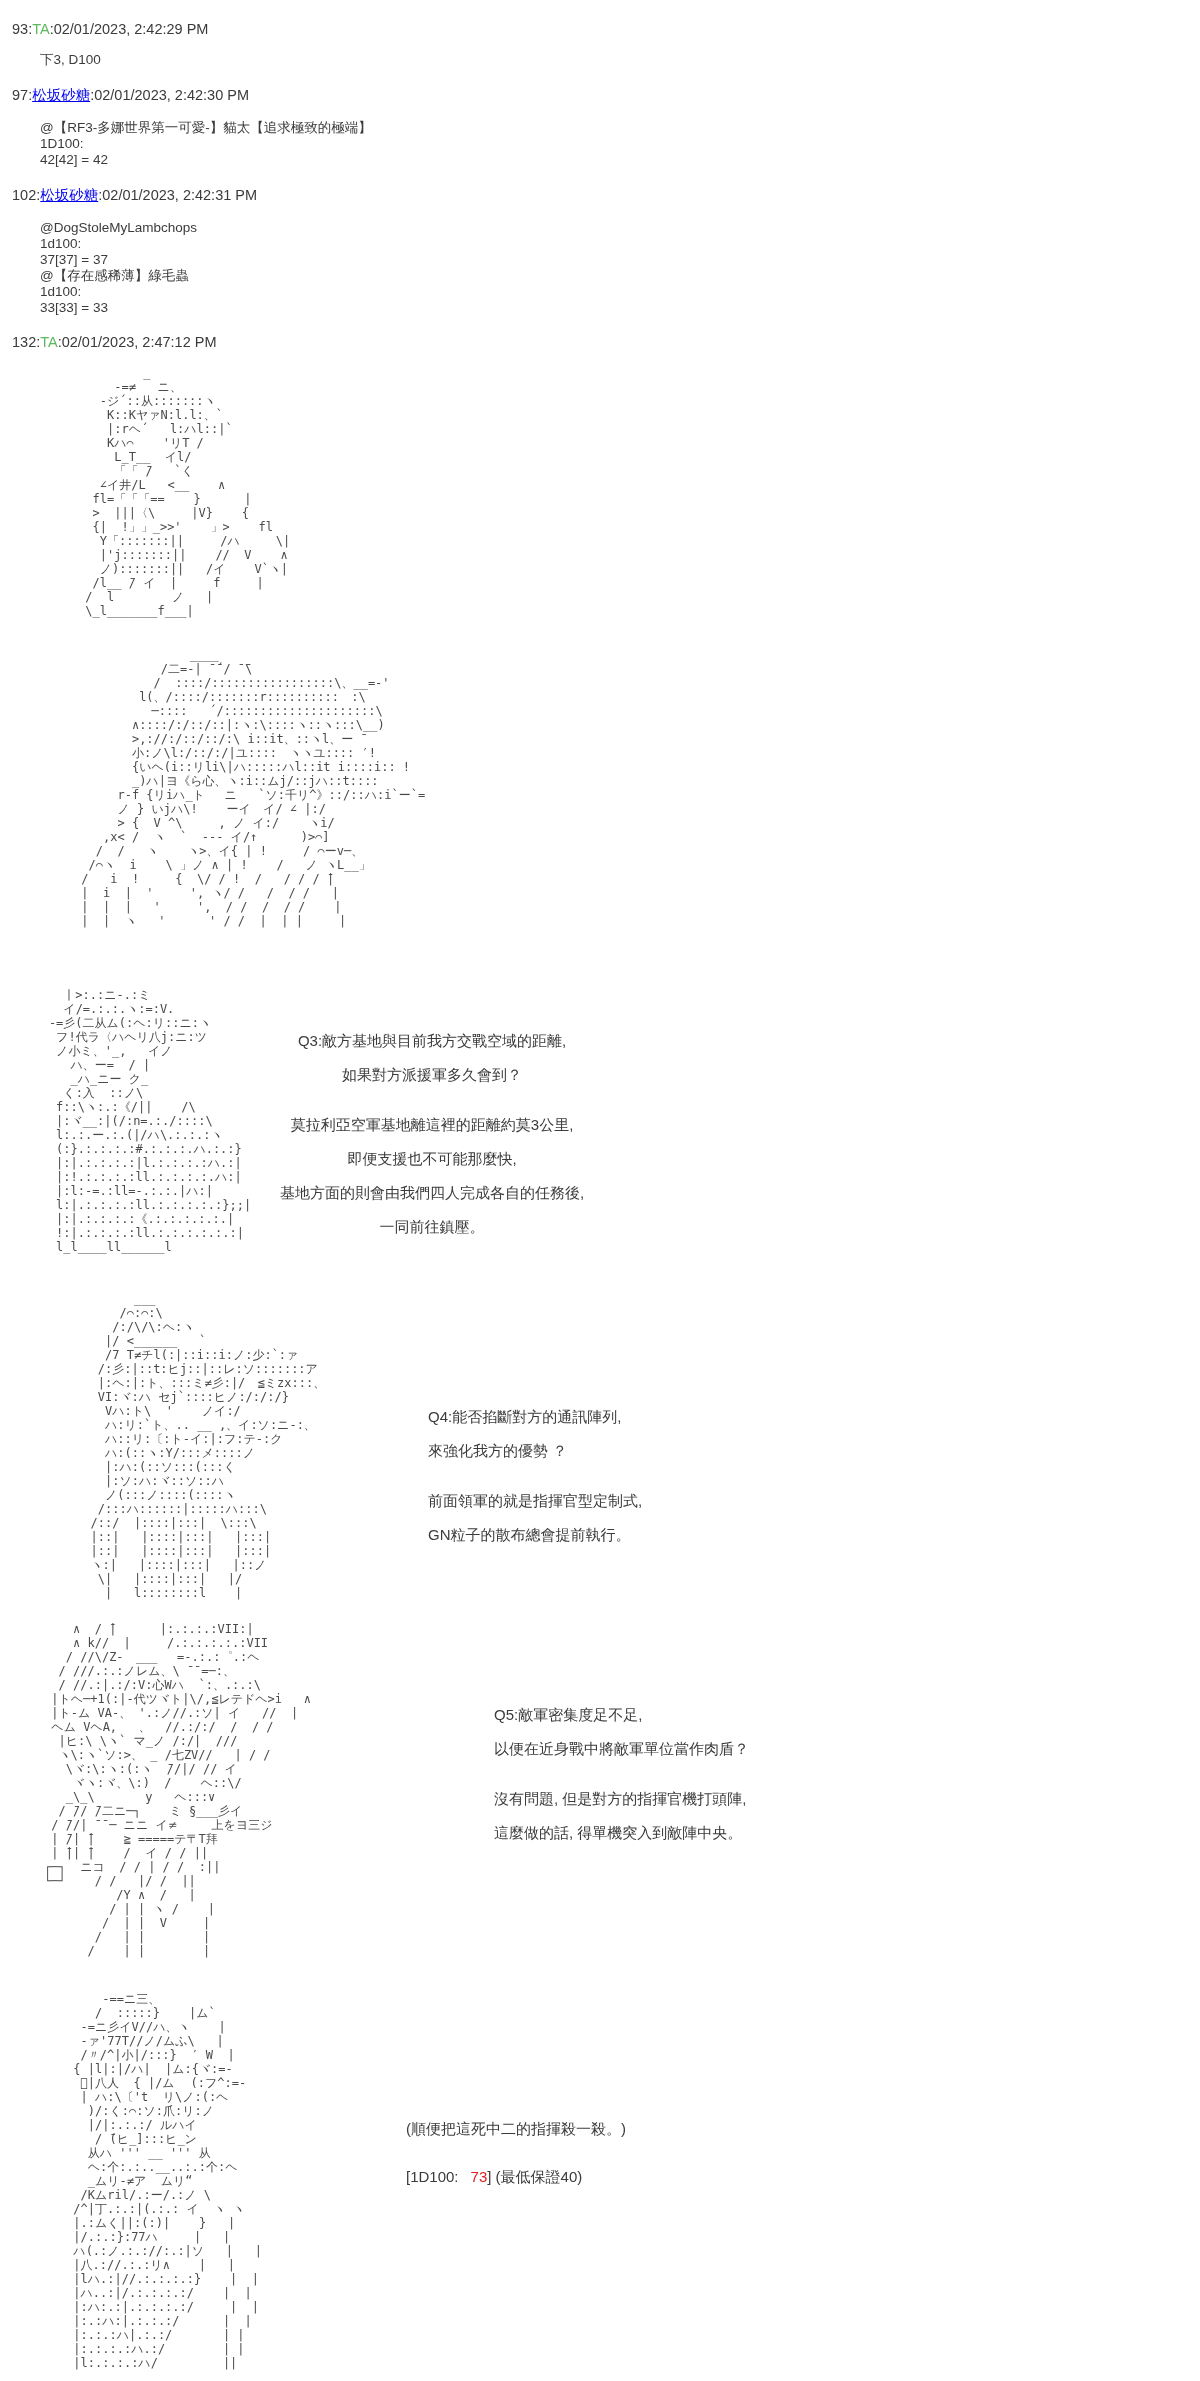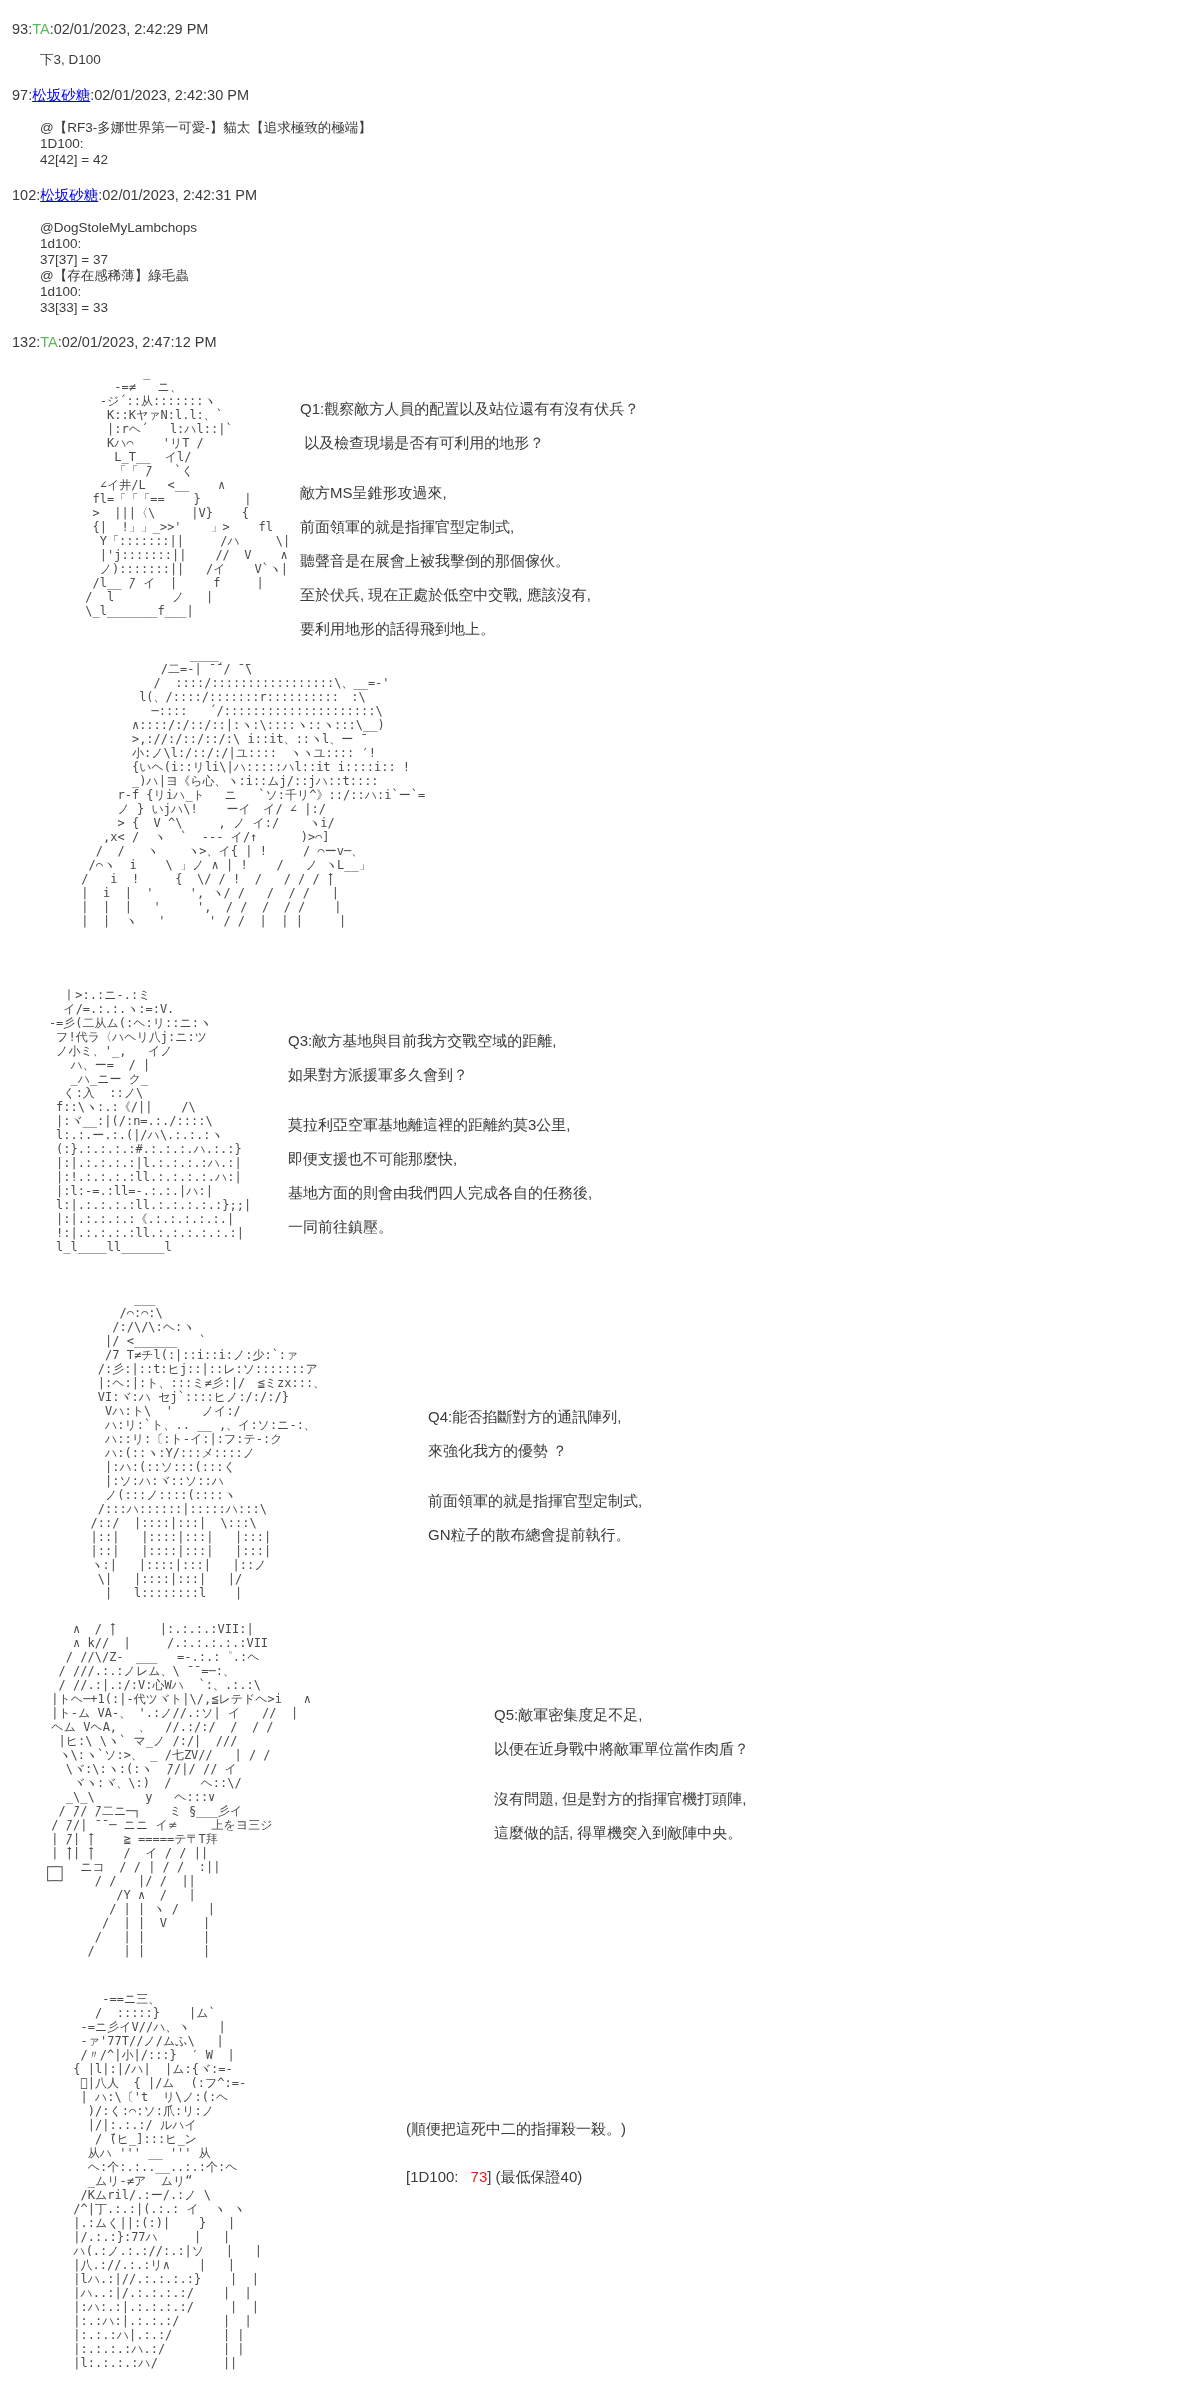--- a/index.html
+++ b/index.html
@@ -80,30 +80,20 @@
         ∠イ井/L   &lt;__    ∧
        fl=「「「==    }      |
        &gt;  |||〈\     |V}    {
        {|  !」」_&gt;&gt;'    」&gt;    fl
         Y「:::::::||     /ハ     \|
         |'j:::::::||    //  V    ∧
         ノ):::::::||   /イ    V`ヽ|
        /l__ ̄/ イ  |     f     |
       /  l        ノ   |
       \_l_______f___|</pre>
-  <div class="qtext" style="left:300px;top:392px;">
-      <div>Q1:觀察敵方人員的配置以及站位還有有沒有伏兵？</div>
-      <div> 以及檢查現場是否有可利用的地形？</div>
-      <div></div>
-      <div>敵方MS呈錐形攻過來,</div>
-      <div>前面領軍的就是指揮官型定制式,</div>
-      <div>聽聲音是在展會上被我擊倒的那個傢伙。</div>
-      <div>至於伏兵, 現在正處於低空中交戰, 應該沒有,</div>
-      <div>要利用地形的話得飛到地上。</div>
-    </div>
 
   <pre class="aa" style="left:38px;top:648px;">                     ____
                  /二=-| ̄ ̄´/ ̄ ̄\
                 /  ::::/:::::::::::::::::\、__=-'
               l(、/::::/:::::::r::::::::::ゝ:\
               ゞ─::::   ´/:::::::::::::::::::::\
              ∧::::/:/::/::|:ヽ:\::::ヽ::ヽ:::\__)
              &gt;,://:/::/::/:\ i::it、::ヽl、ー ̄
              小:ノ\l:/::/:/|ユ::::ゝヽヽユ:::: ′!
              {いヘ(i::リli\|ハ:::::ハl::it i::::i:: !
@@ -131,21 +121,21 @@
      |:ヾ__:|(/:n=.:./::::\
      l:.:.ー.:.(|/ハ\.:.:.:ヽ
      (:}.:.:.:.:#.:.:.:.ハ.:.:}
      |:|.:.:.:.:|l.:.:.:.:ハ.:|
      |:!.:.:.:.:ll.:.:.:.:.ハ:|
      |:l:-=.:ll=-.:.:.|ハ:|
      l:|.:.:.:.:ll.:.:.:.:.:};;|
      |:|.:.:.:.:《.:.:.:.:.:.|
      !:|.:.:.:.:ll.:.:.:.:.:.:|
      l_l____ll______l</pre>
-  <div class="qtext" style="left:288px;top:1024px;">
+  <div class="qtext" style="left:280px;top:1024px;text-align:center;">
       <div>Q3:敵方基地與目前我方交戰空域的距離,</div>
       <div>如果對方派援軍多久會到？</div>
       <div></div>
       <div>莫拉利亞空軍基地離這裡的距離約莫3公里,</div>
       <div>即便支援也不可能那麼快,</div>
       <div>基地方面的則會由我們四人完成各自的任務後,</div>
       <div>一同前往鎮壓。</div>
     </div>
 
   <pre class="aa" style="left:40px;top:1292px;">             ___

